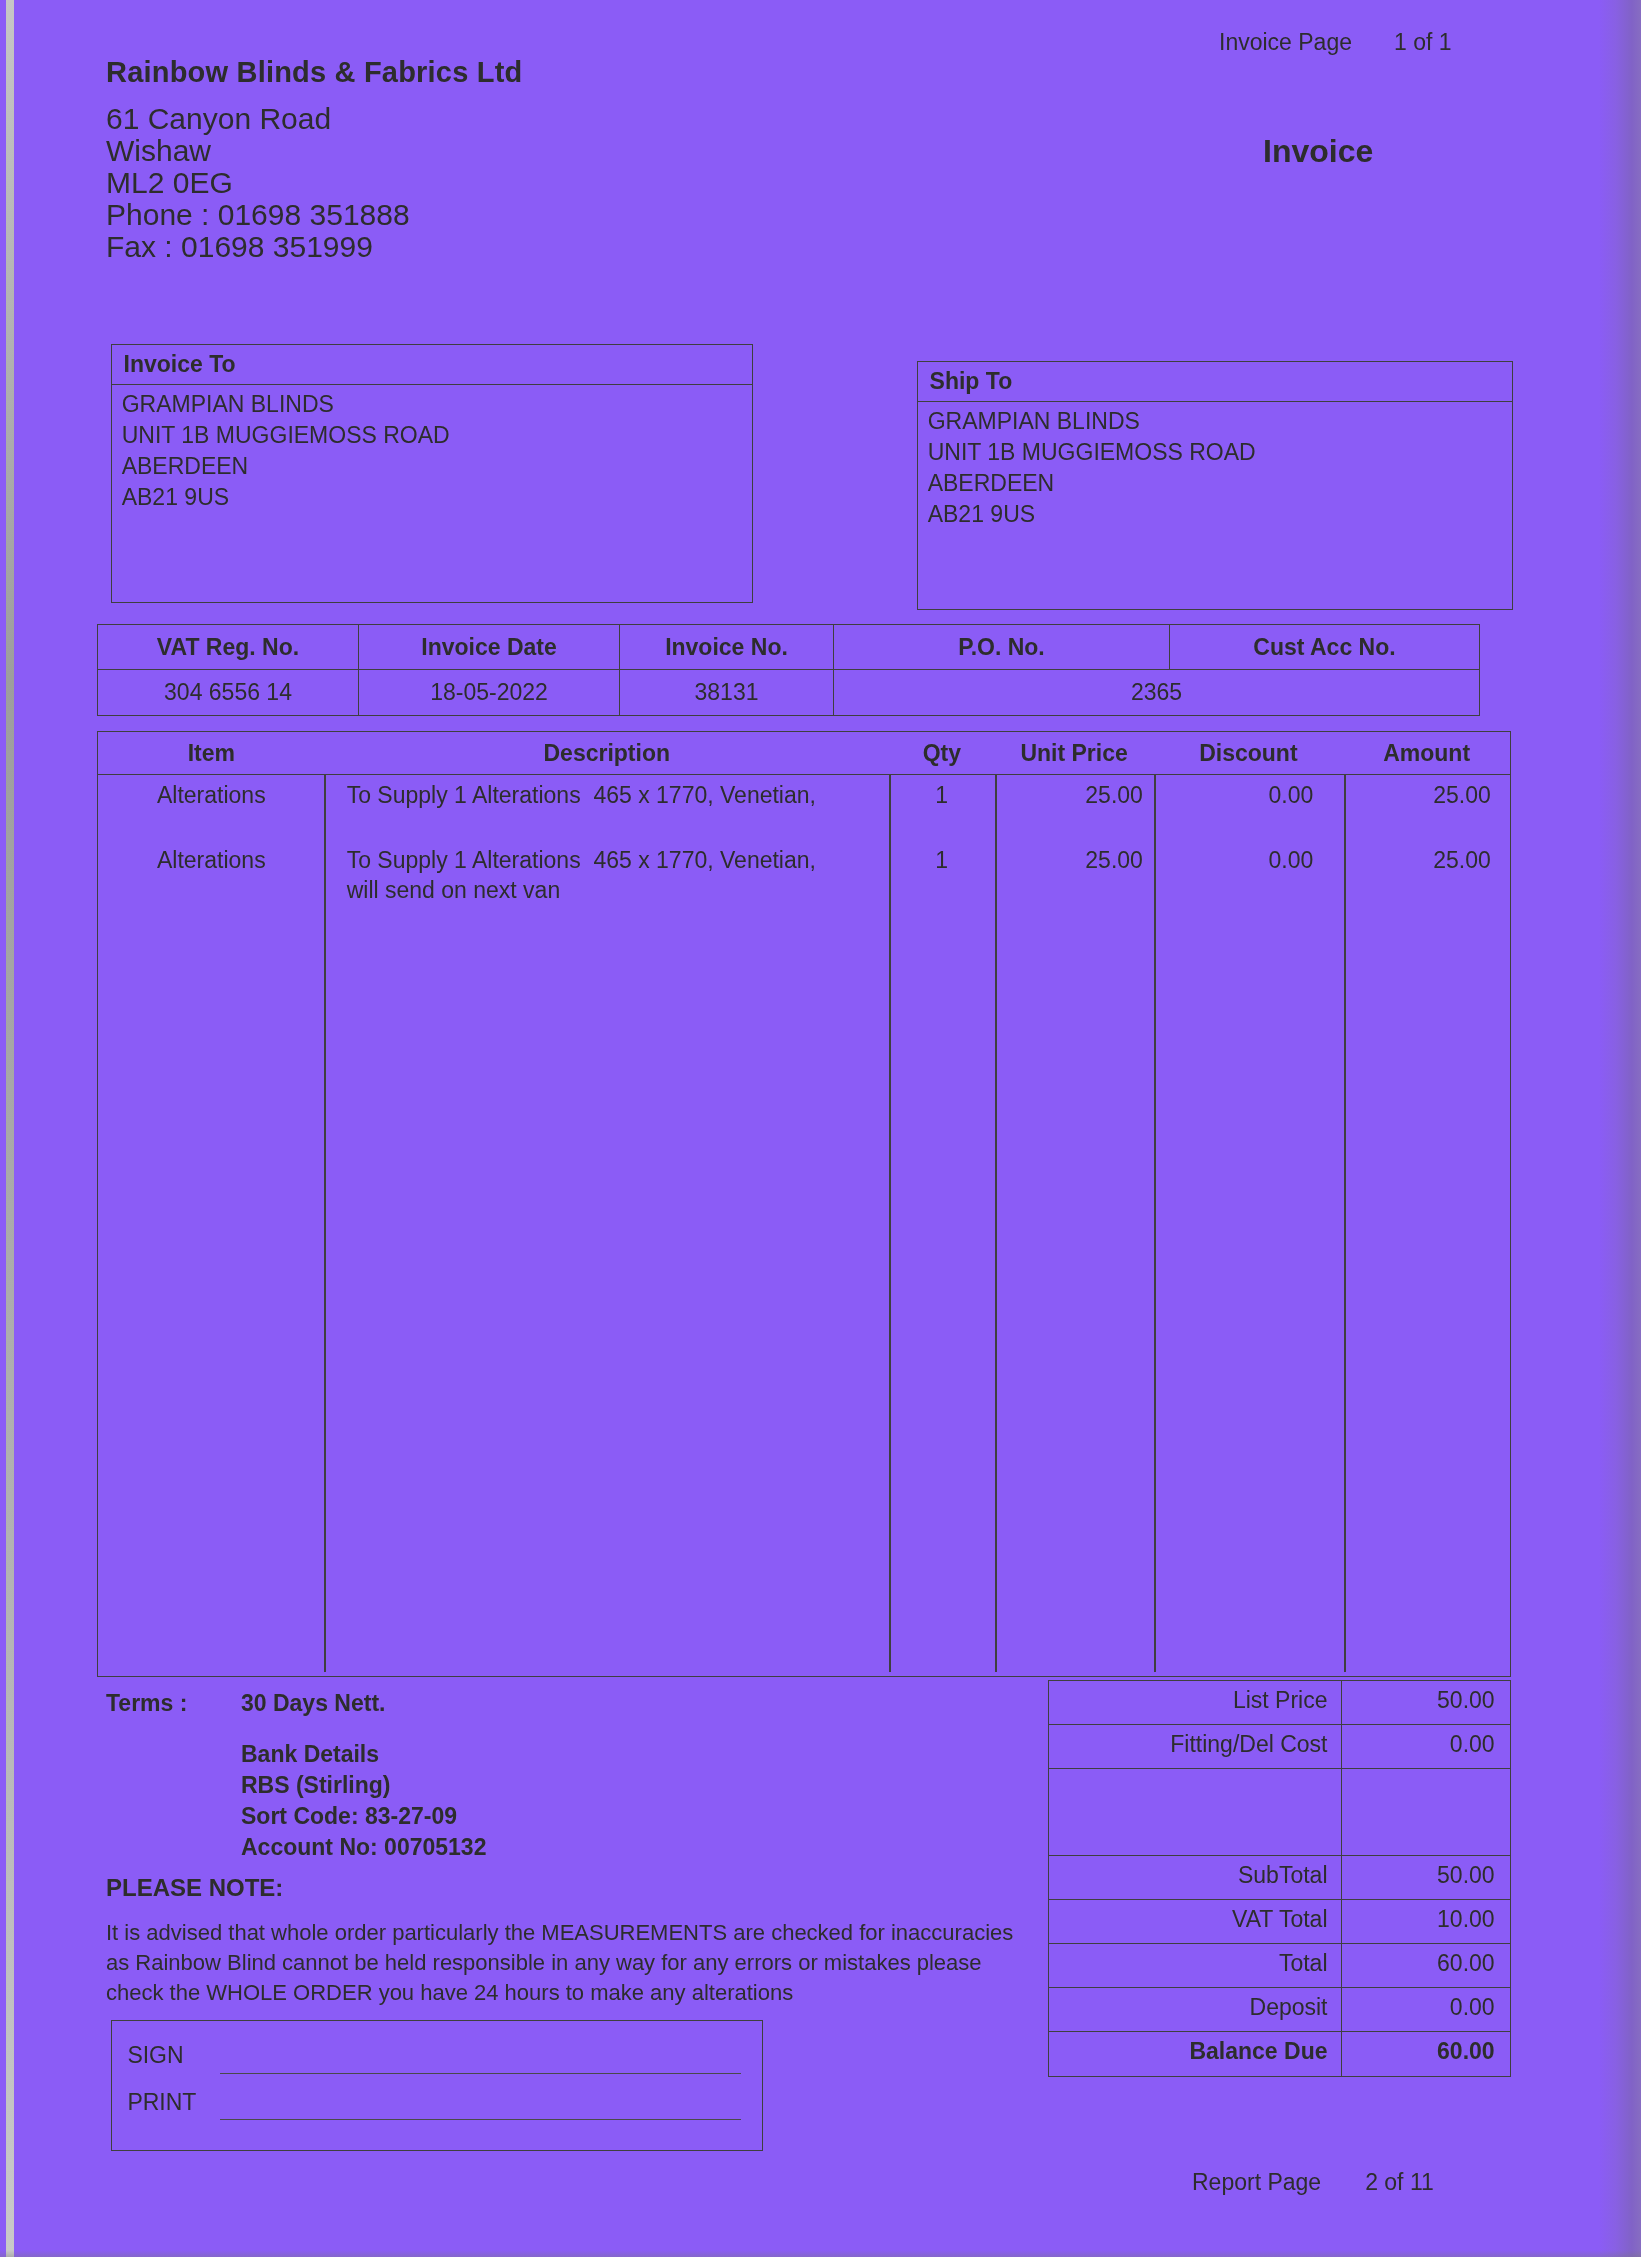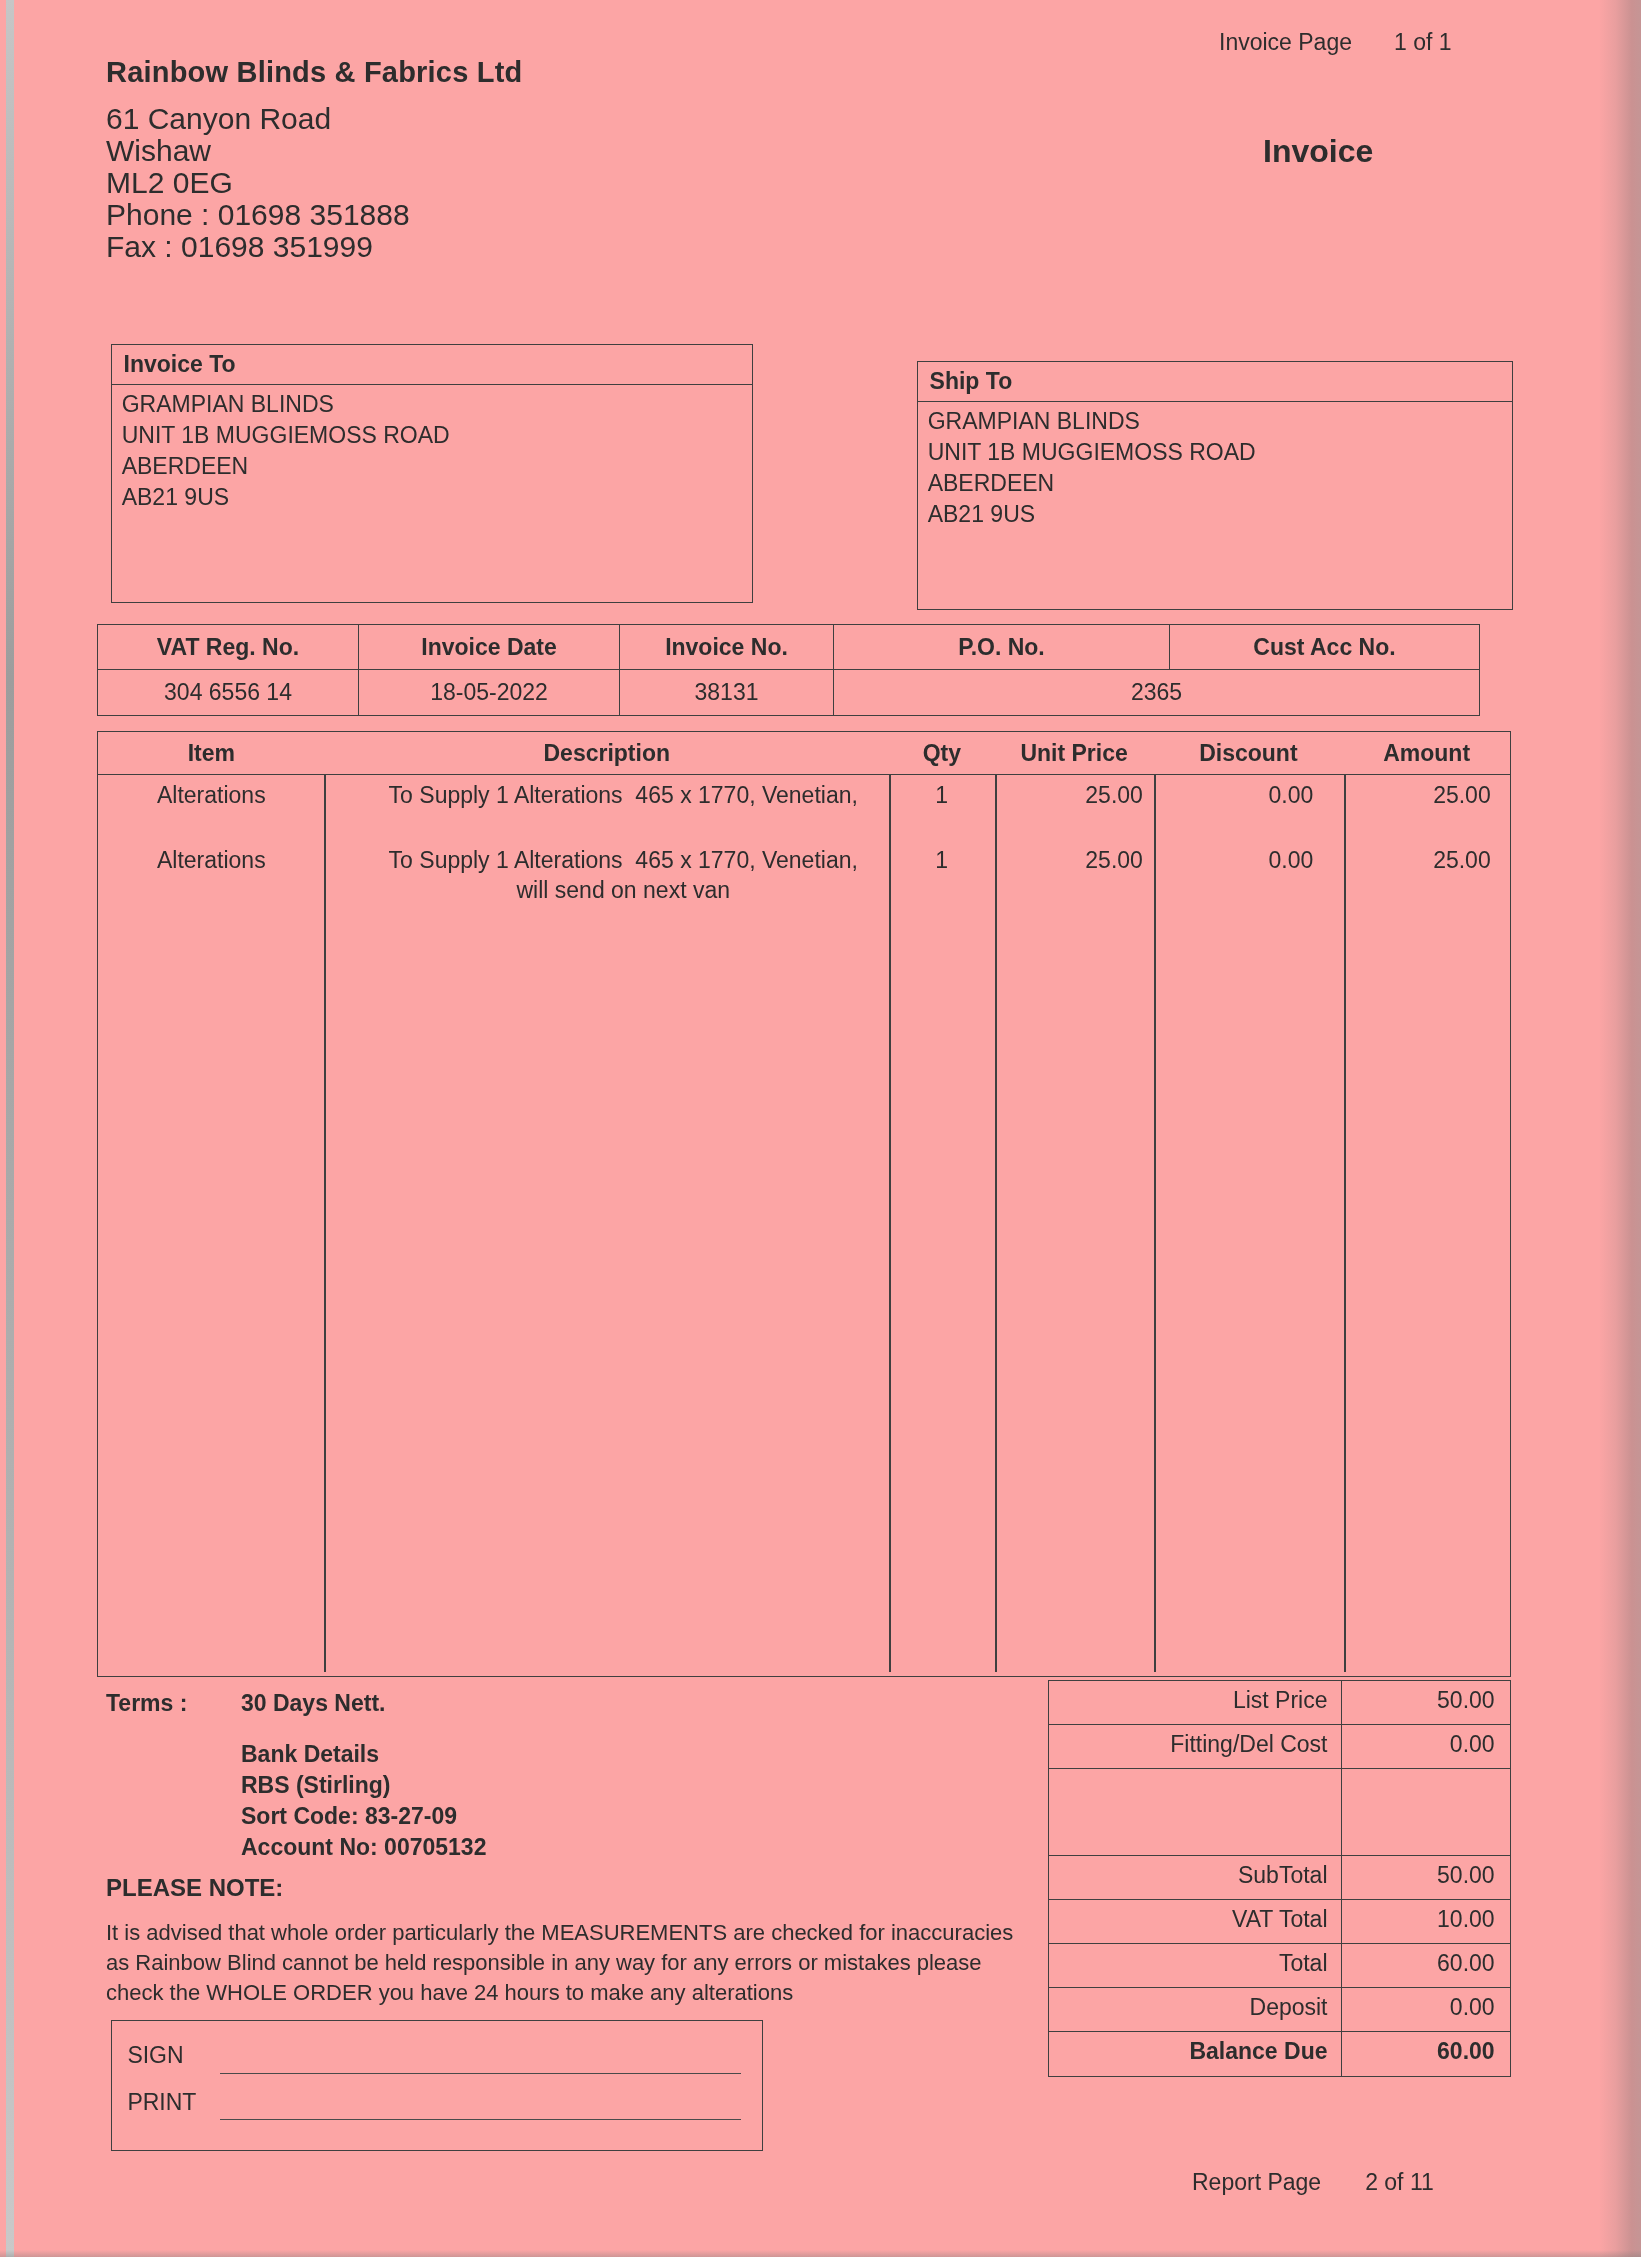--- a/index.html
+++ b/index.html
@@ -1,19 +1,19 @@
 <!DOCTYPE html>
 <html><head>
 <meta charset="utf-8">
 <style>
   * { margin:0; padding:0; box-sizing:border-box; }
   html, body { background:#ffffff; }
   body { font-family:"Liberation Sans","DejaVu Sans",sans-serif; color:#2d2d2d; }
 
-  .page { position:relative; width:1641px; height:2257px; background:#fca5a5; overflow:hidden; }
+  .page { position:relative; width:1641px; height:2257px; background:#8b5cf6; overflow:hidden; }
 
   
   .scan-edge-left  { position:absolute; left:5.8px; top:0; width:8.7px; height:100%;
                      background:linear-gradient(to bottom,#c6c6c6,#9d9d9d 30%,#b3b3b3 70%,#c9c9c9); }
   .scan-edge-right { position:absolute; right:0; top:0; width:42px; height:100%;
                      background:linear-gradient(to right, rgba(120,120,120,0) 0%, rgba(120,120,120,0.15) 40%, rgba(110,110,110,0.35) 78%, rgba(130,130,130,0.45) 100%); }
   .scan-edge-bottom{ position:absolute; left:0; bottom:0; width:100%; height:6.8px;
                      background:linear-gradient(to bottom, rgba(120,120,120,0), rgba(120,120,120,0.35)); }
 
   .page-indicator { position:absolute; left:1219px; top:29px; display:flex; gap:42px; font-size:23px; }
@@ -40,21 +40,21 @@
   .items-table { position:absolute; left:97px; top:731px; width:1414px; height:946px; border:1.9px solid #3f3f3f; font-size:23px; }
   .items-header { display:flex; height:43px; border-bottom:1.9px solid #3f3f3f; font-weight:bold; }
   .items-header > div { display:flex; align-items:center; justify-content:center; }
   .c-item{width:227px;} .c-desc{width:565px;} .c-qty{width:106px;} .c-price{width:159px;} .c-disc{width:190px;} .c-amt{width:167px;}
   .items-body { position:relative; height:897px; }
   .vline { position:absolute; top:0; width:1.9px; height:100%; background:#3f3f3f; }
   .vl-1{left:226px;} .vl-2{left:791px;} .vl-3{left:897px;} .vl-4{left:1056px;} .vl-5{left:1246px;}
   .item-row { position:absolute; left:0; width:100%; display:flex; line-height:30px; }
   .item-row.r1 { top:4.8px; } .item-row.r2 { top:70px; }
   .ci-item  { width:227px; text-align:center; }
-  .ci-desc  { width:565px; padding-left:33px; white-space:pre-wrap;text-align:center; }
+  .ci-desc  { width:565px; padding-left:22px; white-space:pre-wrap; }
   .ci-qty   { width:106px; text-align:center; }
   .ci-price { width:159px; text-align:right; padding-right:10.6px; }
   .ci-disc  { width:190px; text-align:right; padding-right:30px; }
   .ci-amt   { width:167px; text-align:right; padding-right:19.3px; }
 
   .terms-row { position:absolute; left:106px; top:1690px; display:flex; font-size:23px; font-weight:bold; }
   .terms-label { width:135px; }
   .bank { position:absolute; left:241px; top:1739px; font-size:23px; font-weight:bold; line-height:31px; }
   .please-note { position:absolute; left:106px; top:1874px; font-size:24px; font-weight:bold;text-align:center; }
   .note-body { position:absolute; left:106px; top:1918px; width:919px; font-size:22px; line-height:30px; }

